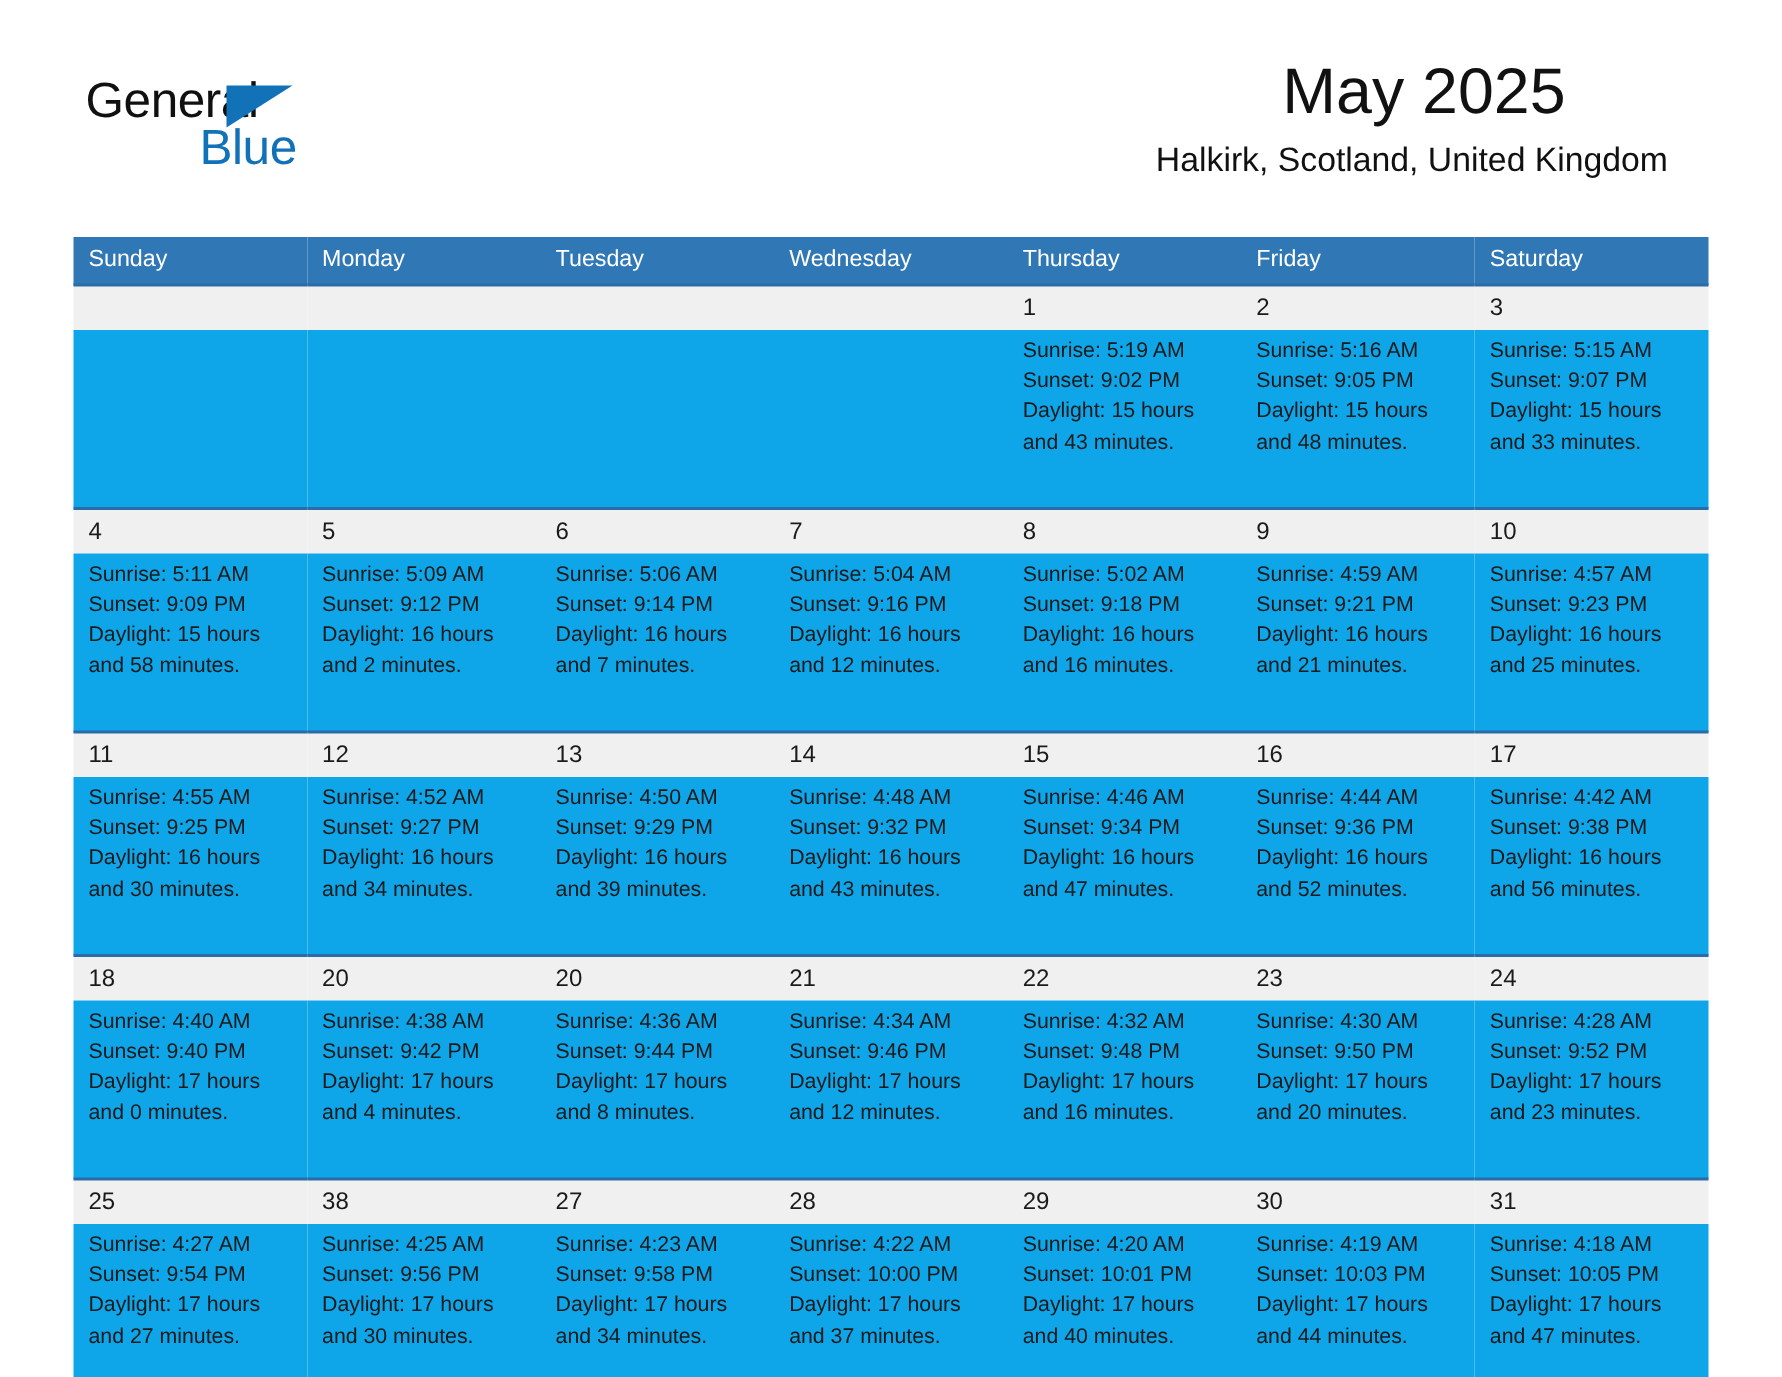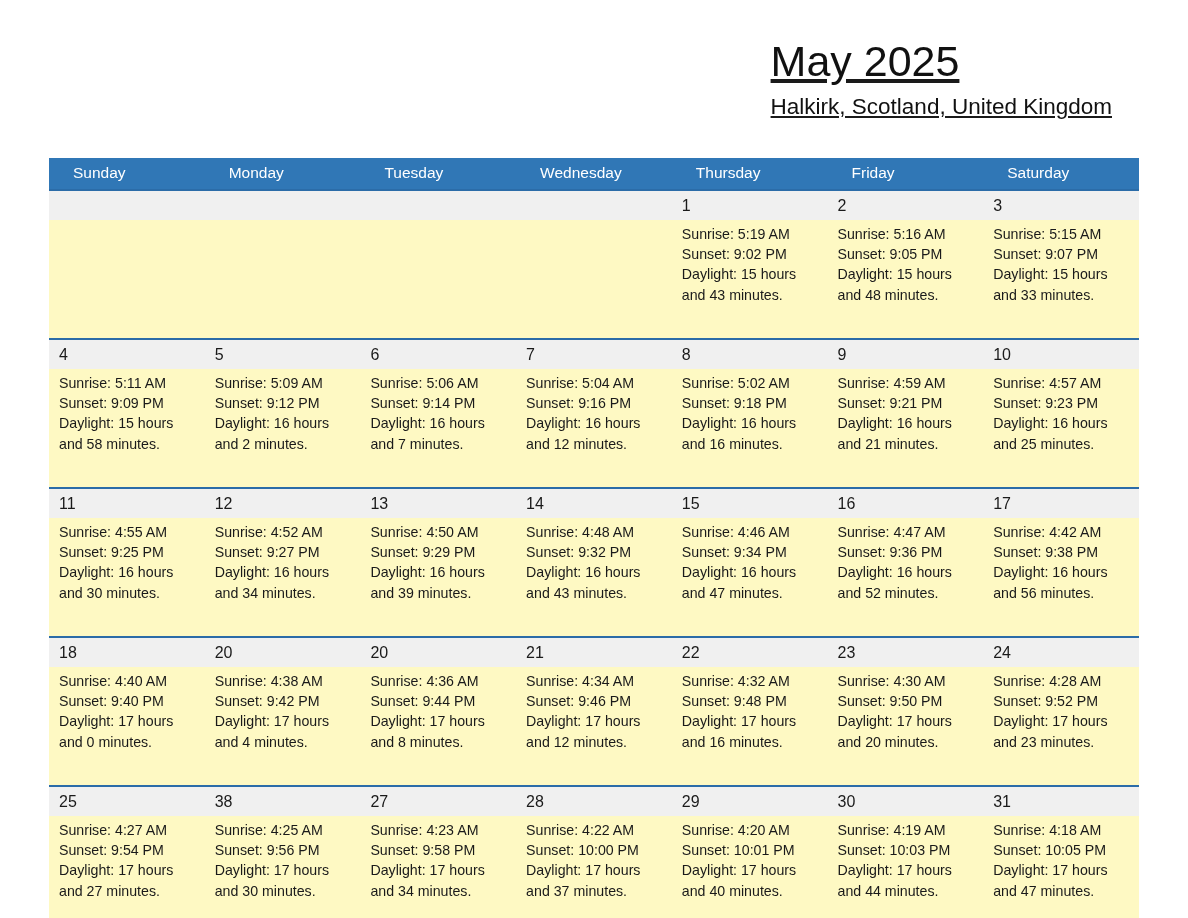--- a/index.html
+++ b/index.html
@@ -63,22 +63,21 @@
     line-height: 33px;
     letter-spacing: -0.3px;
     color: #1272b8;
     font-family: "Liberation Sans", sans-serif;
   }
 
   .titles {
     position: absolute;
     right: 60px;
     top: 36px;
-    text-align: left;
-    text-decoration: underline;
+    text-align: center;
   }
   .month-title {
     font-size: 43px;
     line-height: 50px;
     font-weight: normal;
     color: #111111;
     margin: 0;
     letter-spacing: 0px;
   }
   .location {
@@ -102,21 +101,21 @@
     border-collapse: collapse;
     table-layout: fixed;
   }
 
   .dow-row th {
     background: #3077b6;
     color: #ffffff;
     font-weight: normal;
     font-size: 15.5px;
     text-align: left;
-    padding: 6px 0 7px 24px;
+    padding: 6px 0 7px 10px;
     height: 17px;
     vertical-align: middle;
     border: none;
   }
 
   .week-row {
     border-top: 2px solid #2b6ca8;
   }
 
   .daynum-cell {
@@ -124,40 +123,45 @@
     font-size: 16px;
     color: #1a1a1a;
     padding: 6px 0 5px 10px;
     height: 18px;
     vertical-align: top;
     line-height: 18px;
     border: none;
   }
 
   .detail-cell {
-    background: #fef9c3;
+    background: #0ea5e9;
     font-size: 14.2px;
     line-height: 20.2px;
     color: #1a1a1a;
     padding: 4px 8px 22px 10px;
     vertical-align: top;
     height: 92px;
     border: none;
   }
   .detail-cell .line {
     white-space: nowrap;
   }
 </style>
 </head>
 <body>
 
 <div class="page">
 
   <div class="top">
 
+    <div class="logo">
+      <span class="logo-general">General</span>
+      <span class="logo-tri"></span>
+      <span class="logo-blue">Blue</span>
+    </div>
 
     <div class="titles">
       <h1 class="month-title">May 2025</h1>
       <div class="location">Halkirk, Scotland, United Kingdom</div>
     </div>
 
   </div>
 
   <div class="calendar">
     <table class="cal-table">
@@ -316,21 +320,21 @@
             <div class="line">Daylight: 16 hours</div>
             <div class="line">and 43 minutes.</div>
           </td>
           <td class="detail-cell">
             <div class="line">Sunrise: 4:46 AM</div>
             <div class="line">Sunset: 9:34 PM</div>
             <div class="line">Daylight: 16 hours</div>
             <div class="line">and 47 minutes.</div>
           </td>
           <td class="detail-cell">
-            <div class="line">Sunrise: 4:47 AM</div>
+            <div class="line">Sunrise: 4:44 AM</div>
             <div class="line">Sunset: 9:36 PM</div>
             <div class="line">Daylight: 16 hours</div>
             <div class="line">and 52 minutes.</div>
           </td>
           <td class="detail-cell">
             <div class="line">Sunrise: 4:42 AM</div>
             <div class="line">Sunset: 9:38 PM</div>
             <div class="line">Daylight: 16 hours</div>
             <div class="line">and 56 minutes.</div>
           </td>

